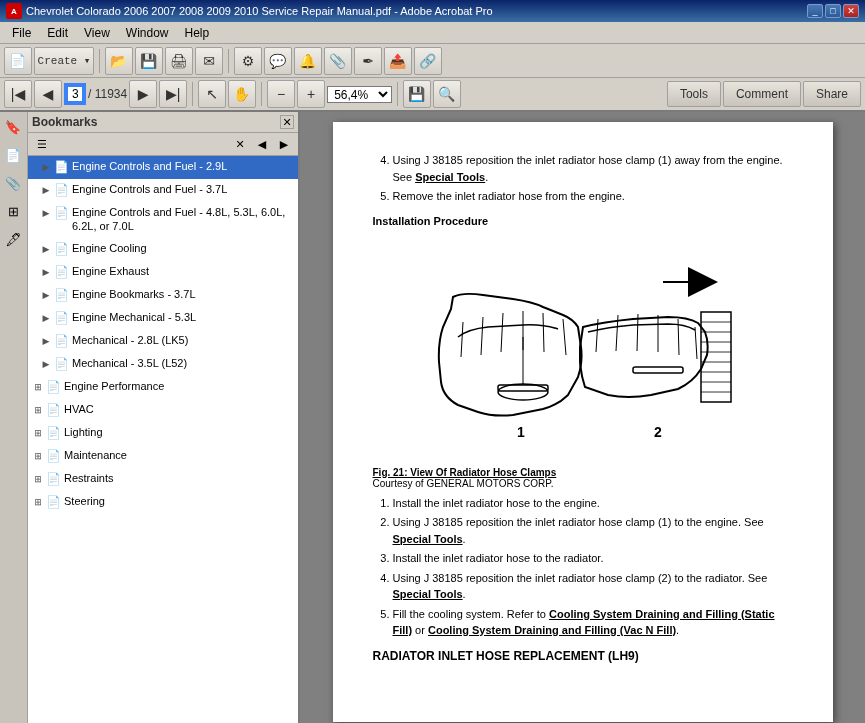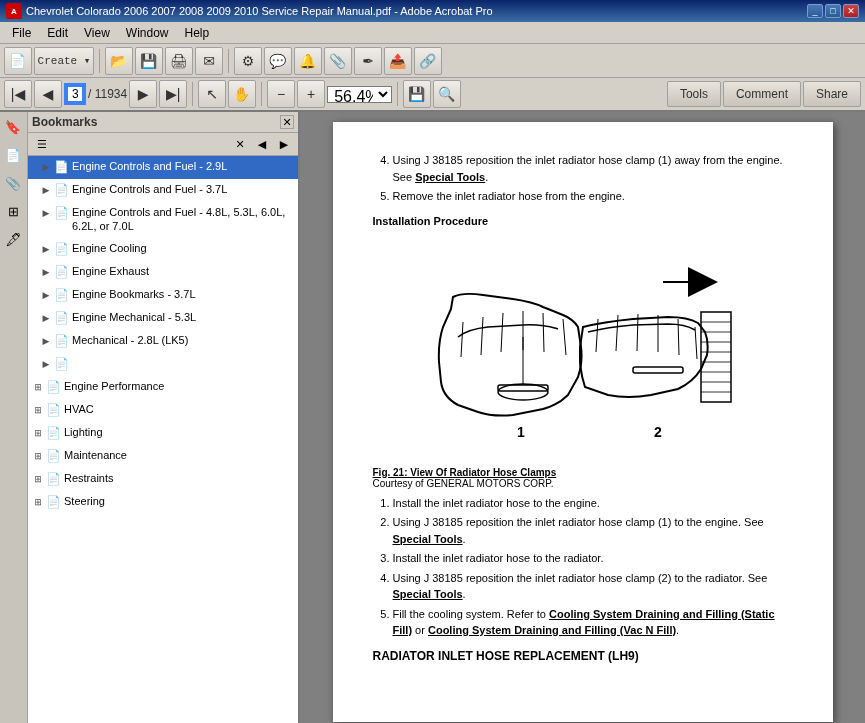--- a/index.html
+++ b/index.html
@@ -67,21 +67,21 @@
       height: 34px;
       display: flex;
       align-items: center;
       padding: 2px 4px;
       border-bottom: 2px solid #7a7a7a;
       gap: 2px;
     }
     .nav-btn { width: 28px; height: 28px; background: linear-gradient(to bottom, #f0ede8, #d4d0c8); border: 1px solid #a0a0a0; border-radius: 2px; display: flex; align-items: center; justify-content: center; cursor: pointer; font-size: 14px; color: #333; }
     .nav-page-input { height: 22px; border: 4px solid #3b82f6; background: white; padding: 0 4px; font-size: 12px; width: 22px; text-align: center; }
     .nav-total { font-size: 12px; color: #333; }
-    .nav-zoom-select { height: 17px; border: 1px solid #7a7a7a; background: white; padding: 0 2px; font-size: 16px; width: 65px; }
+    .nav-zoom-select { height: 17px; border: 1px solid #7a7a7a; background: white; padding: 0 2px; font-size: 12px; width: 65px; }
     .nav-right-btns { margin-left: auto; display: flex; gap: 2px; }
     .nav-right-btn { height: 26px; padding: 0 12px; background: linear-gradient(to bottom, #e8e4dc, #c8c4bc); border: 1px solid #a0a0a0; border-radius: 2px; font-size: 12px; cursor: pointer; color: #333; }
 
     
     .main-area {
       display: flex;
       height: calc(723px - 22px - 22px - 34px - 34px);
     }
 
     
@@ -384,20 +384,21 @@
                 <span class="bm-icon">📄</span>
               </span>
             <span class="bm-text">Mechanical - 2.8L (LK5)</span>
           </div>
 
           <div class="bookmark-item indent-1">
             <span class="bm-expand">▶</span>
             <span class="bm-icon-wrap">
                 <span class="bm-icon">📄</span>
               </span>
+            <span class="bm-text">Mechanical - 3.5L (L52)</span>
           </div>
 
           <div class="bookmark-item" style="padding-left: 4px;">
             <span class="bm-expand">⊞</span>
             <span class="bm-icon-wrap">
                 <span class="bm-icon">📄</span>
               </span>
             <span class="bm-text">Engine Performance</span>
           </div>
 

